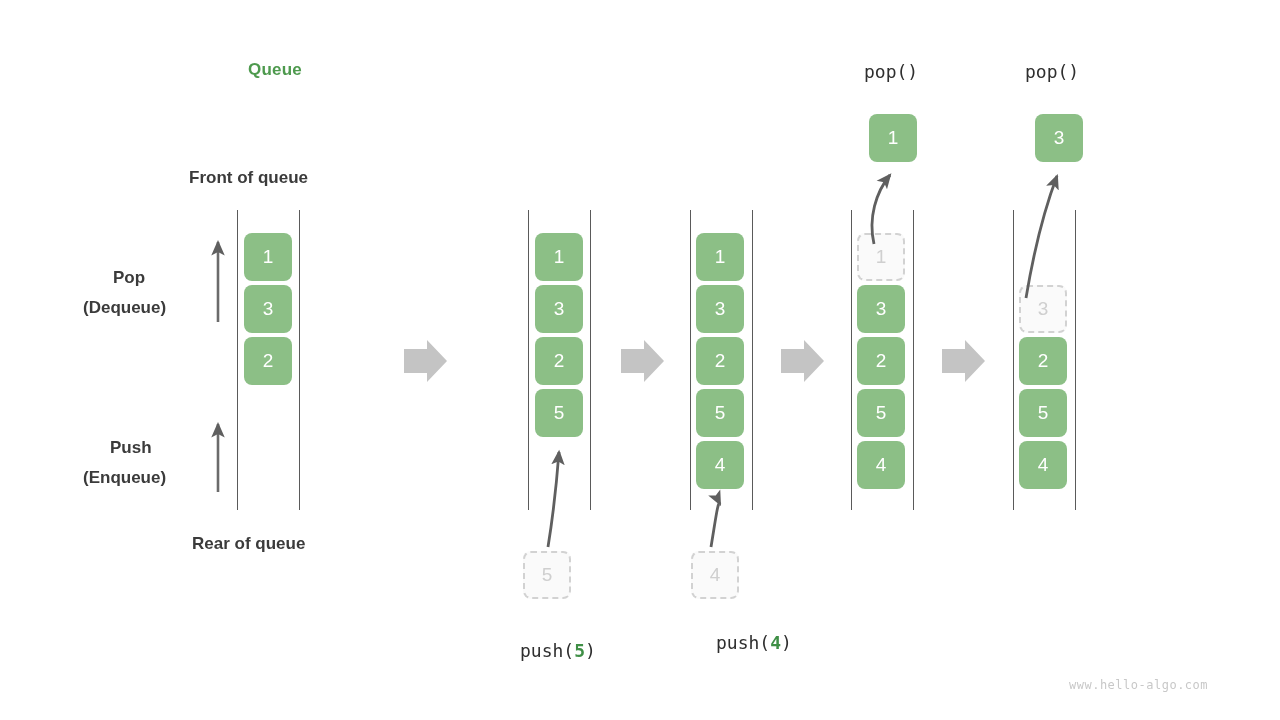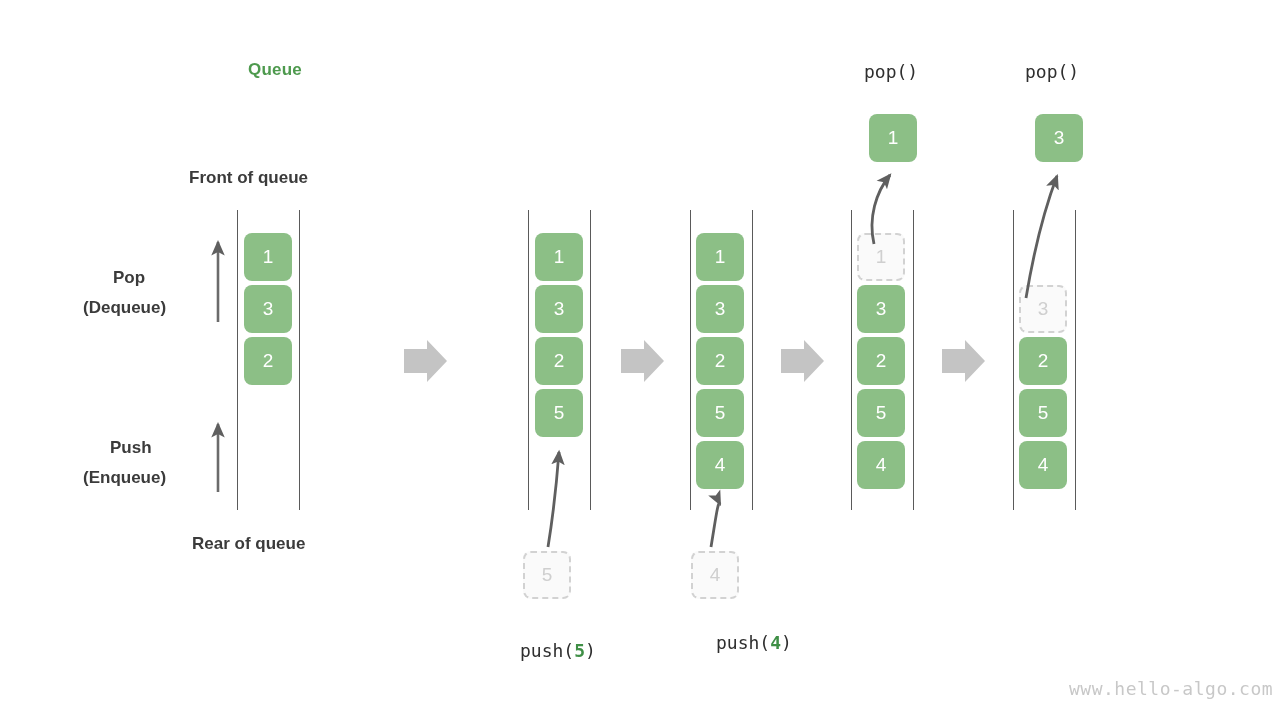--- a/index.html
+++ b/index.html
@@ -45,21 +45,21 @@
   .mono-op {
     font-family: "DejaVu Sans Mono", monospace;
     font-size: 18px;
     color: #2f2f2f;
     white-space: nowrap;
     letter-spacing: 0px;
   }
   .mono-op .arg { color: #3f8f46; font-weight: bold; }
   .watermark {
     font-family: "DejaVu Sans Mono", monospace;
-    font-size: 18px;
+    font-size: 12px;
     color: #c8c8c8;
     white-space: nowrap;
     letter-spacing: .5px;
   }
 
   
   .rail {
     width: 1px;
     background: #5a5a5a;
   }

